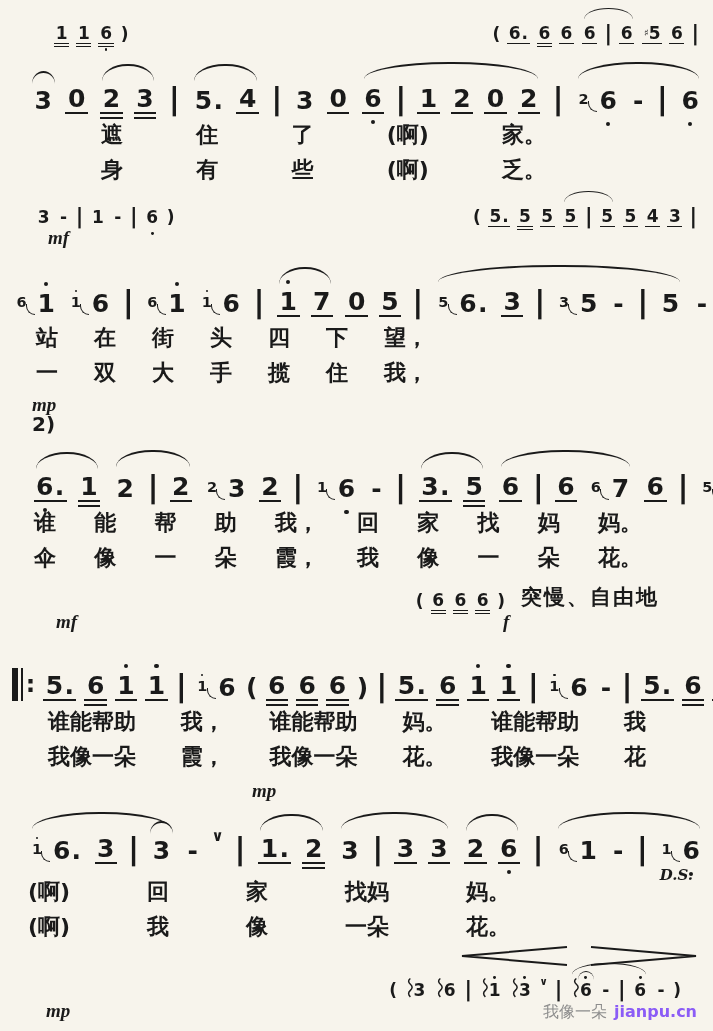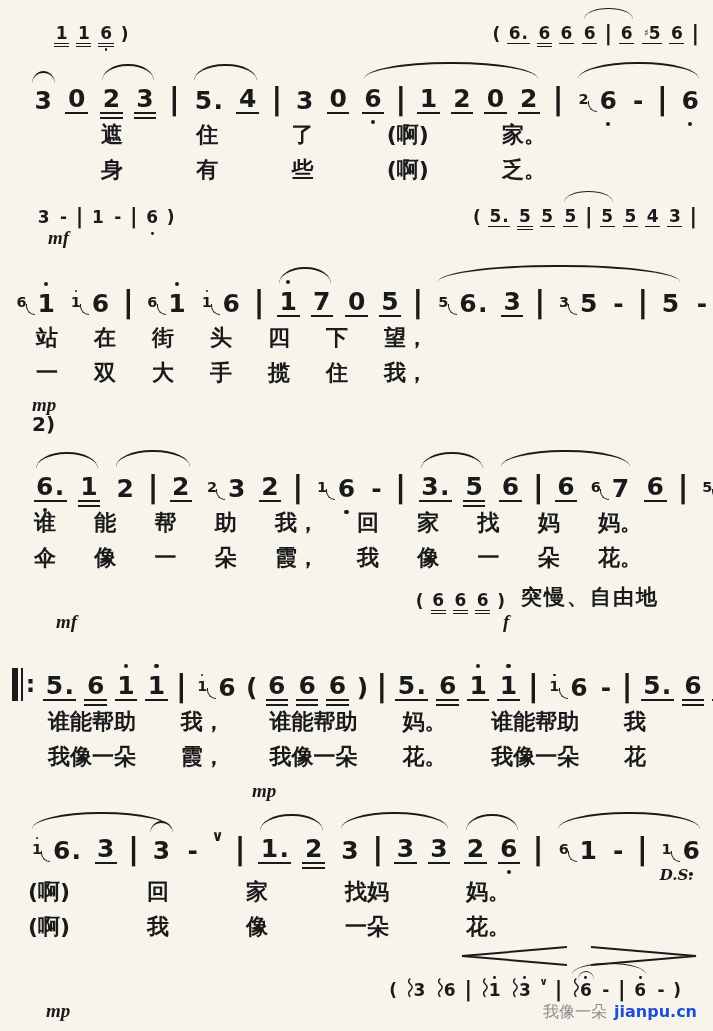--- a/index.html
+++ b/index.html
@@ -58,21 +58,21 @@
   .ly1{margin-left:95px;width:445px;}
   .ly2{margin-left:30px;width:392px;}
   .ly3{margin-left:28px;width:608px;}
   .ly4{margin-left:42px;width:598px;}
   .ly5{margin-left:22px;width:482px;}
   
   .hairpins{display:flex;justify-content:flex-end;gap:16px;padding-right:4px;margin-top:4px;}
   .hairpins svg{display:block;}
   .wm{position:absolute;right:16px;bottom:8px;font-size:16px;}
   .wm .site{color:#8d8d8d;}
-  .wm .dom{color:#1d4ed8;margin-left:7px;font-weight:600;}
+  .wm .dom{color:#8b5cf6;margin-left:7px;font-weight:600;}
   .sys{margin-bottom:10px;}
   .s1{margin-bottom:14px;} .s2{margin-bottom:8px;} .s5{margin-bottom:2px;}
 </style>
 </head>
 <body>
 
 <div class="page" style="background: rgb(247, 244, 236);">
 
   <section class="sys s1">
     <div class="cuerow">

